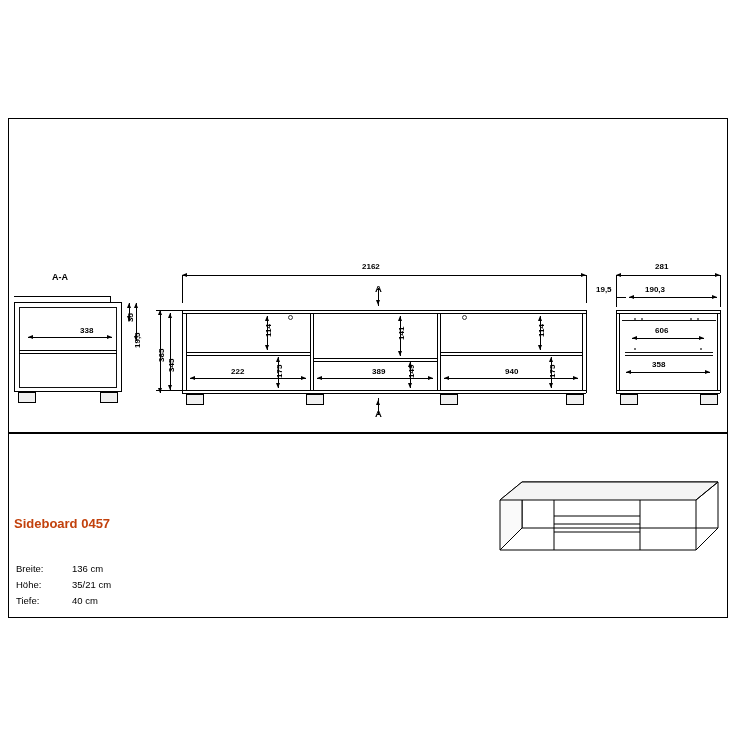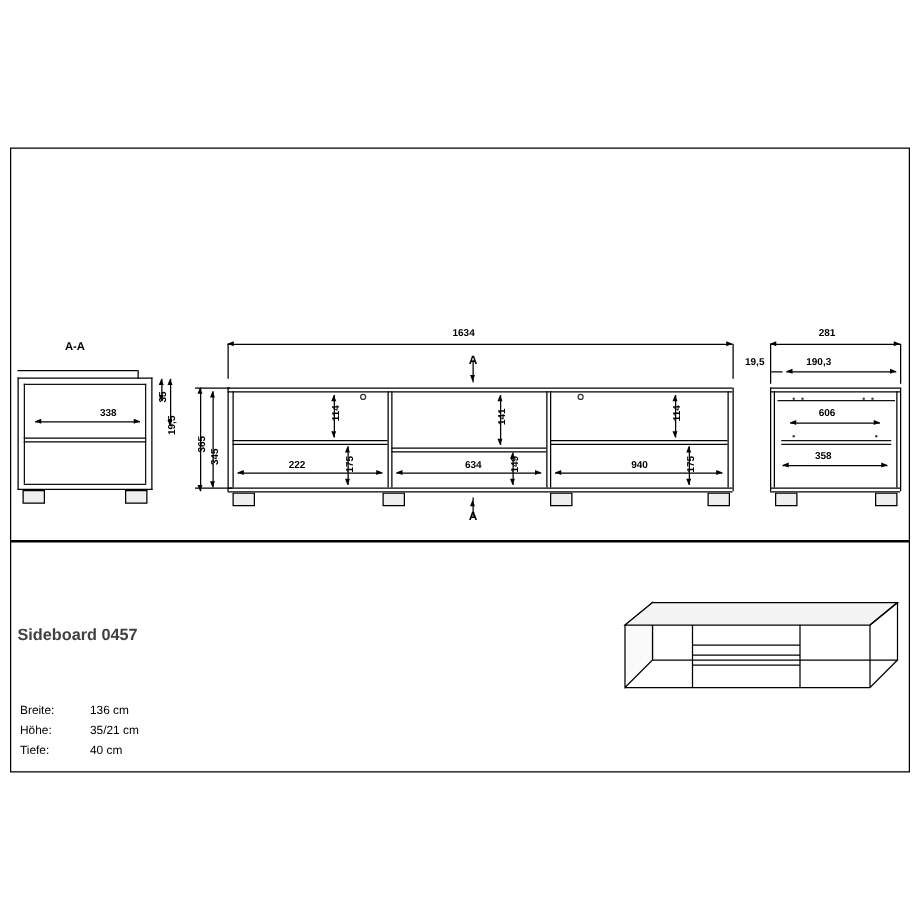--- a/index.html
+++ b/index.html
@@ -7,21 +7,21 @@
   #sheet{position:relative;width:736px;height:736px;overflow:hidden;background:#fff;}
   .frame{position:absolute;left:8px;top:118px;width:720px;height:500px;border:1px solid #000;box-sizing:border-box;}
   .divider{position:absolute;left:8px;top:432px;width:720px;height:0;border-top:2px solid #000;}
   .ln{position:absolute;background:#000;}
   .h{height:1px;}
   .v{width:1px;}
   .thin{background:#111;}
   .lbl{position:absolute;font-size:8px;color:#000;line-height:1;white-space:nowrap;}
   .lbl.b{font-weight:bold;}
   .rot{transform-origin:0 0;transform:rotate(-90deg);}
-  .title{position:absolute;left:14px;top:500px;font-size:13px;font-weight:bold;color:#404040;}
+  .title{position:absolute;left:14px;top:516px;font-size:13px;font-weight:bold;color:#c2410c;}
   .specs{position:absolute;left:14px;top:560px;font-size:9.5px;color:#000;line-height:14px;}
   .specs td{font-size:9.5px;padding:0;}
   .specs td.k{width:54px;}
   .specs td.v{width:60px;}
   .aa{position:absolute;left:52px;top:272px;font-size:9px;font-weight:bold;}
   .amark{position:absolute;font-size:9.5px;font-weight:bold;}
   .foot{position:absolute;background:#efefef;border:1px solid #000;height:9px;}
   .dot{position:absolute;width:3px;height:3px;border:1px solid #333;border-radius:50%;}
   .dot2{position:absolute;width:2px;height:2px;background:#444;border-radius:50%;}
   .arrowl,.arrowr{position:absolute;width:0;height:0;border-top:2.5px solid transparent;border-bottom:2.5px solid transparent;}
@@ -79,21 +79,21 @@
     <div class="foot" style="left:100px;top:392px;width:16px;"></div>
   </div>
 
   <div>
 
     <div class="ln h" style="left:182px;top:275px;width:404px;"></div>
     <div class="arrowl" style="left:182px;top:272.5px;"></div>
     <div class="arrowr" style="left:581px;top:272.5px;"></div>
     <div class="ln v" style="left:182px;top:275px;height:28px;"></div>
     <div class="ln v" style="left:586px;top:275px;height:28px;"></div>
-    <div class="lbl b" style="left:362px;top:263px;">1634</div>
+    <div class="lbl b" style="left:362px;top:263px;">2162</div>
 
     <div class="ln h" style="left:182px;top:310px;width:404px;"></div>
     <div class="ln h" style="left:182px;top:313px;width:404px;"></div>
     <div class="ln h" style="left:182px;top:390px;width:404px;"></div>
     <div class="ln h" style="left:182px;top:393px;width:404px;"></div>
     <div class="ln v" style="left:182px;top:310px;height:83px;"></div>
     <div class="ln v" style="left:186px;top:313px;height:77px;"></div>
     <div class="ln v" style="left:586px;top:310px;height:83px;"></div>
     <div class="ln v" style="left:582px;top:313px;height:77px;"></div>
 
@@ -124,21 +124,21 @@
     <div class="ln h" style="left:156px;top:390px;width:30px;"></div>
 
     <div class="ln h" style="left:190px;top:378px;width:116px;"></div>
     <div class="arrowl" style="left:190px;top:375.5px;"></div>
     <div class="arrowr" style="left:301px;top:375.5px;"></div>
     <div class="lbl b" style="left:231px;top:368px;">222</div>
 
     <div class="ln h" style="left:317px;top:378px;width:116px;"></div>
     <div class="arrowl" style="left:317px;top:375.5px;"></div>
     <div class="arrowr" style="left:428px;top:375.5px;"></div>
-    <div class="lbl b" style="left:372px;top:368px;">634</div>
+    <div class="lbl b" style="left:372px;top:368px;">389</div>
 
     <div class="ln h" style="left:444px;top:378px;width:134px;"></div>
     <div class="arrowl" style="left:444px;top:375.5px;"></div>
     <div class="arrowr" style="left:573px;top:375.5px;"></div>
     <div class="lbl b" style="left:505px;top:368px;">940</div>
 
     <div class="ln v" style="left:267px;top:316px;height:34px;"></div>
     <div class="arrowu" style="left:264.5px;top:316px;"></div>
     <div class="arrowd" style="left:264.5px;top:345px;"></div>
     <div class="lbl b rot" style="left:265px;top:337px;">114</div>

